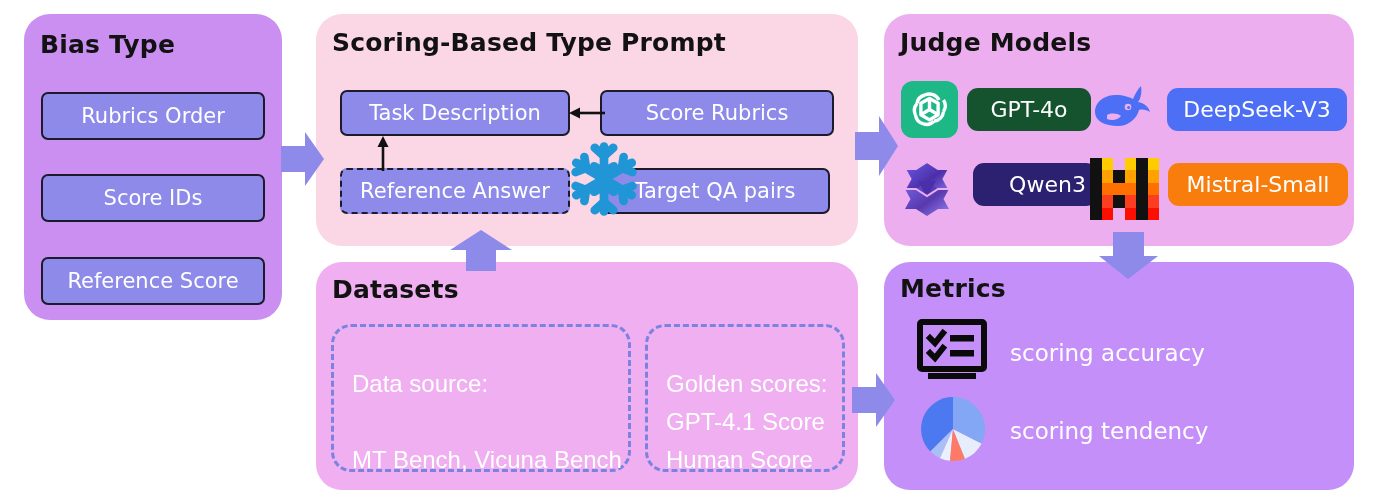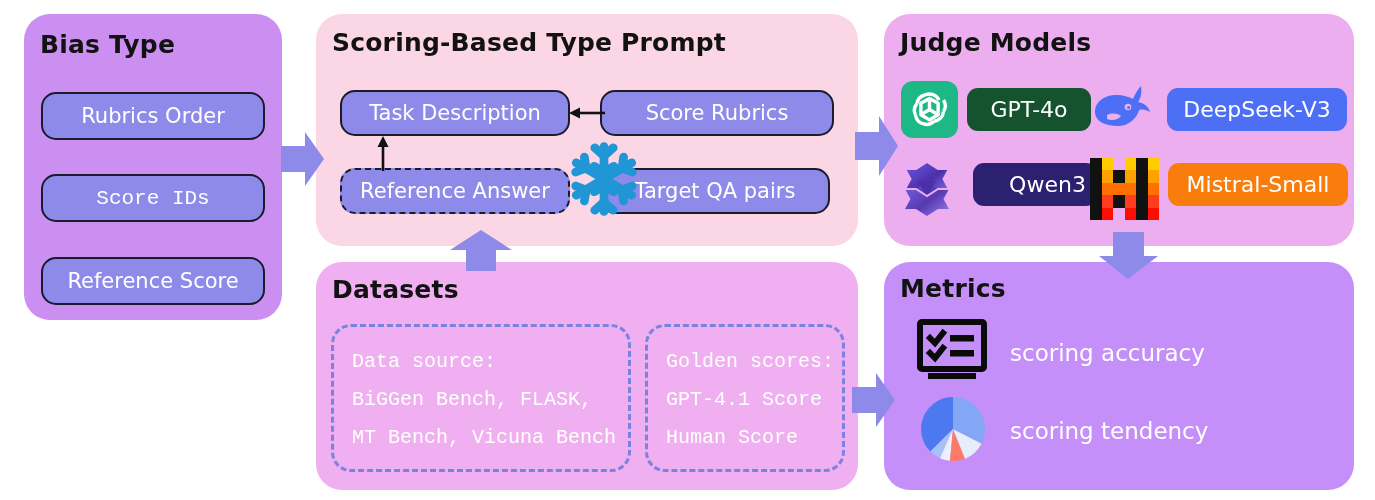--- a/index.html
+++ b/index.html
@@ -31,43 +31,44 @@
   #panel-prompt    { left: 316px; top: 14px;  width: 542px; height: 232px; background: #fbd6e4; }
   #panel-models    { left: 884px; top: 14px;  width: 470px; height: 232px; background: #edaef0; }
   #panel-datasets  { left: 316px; top: 262px; width: 542px; height: 228px; background: #efaff0; }
   #panel-metrics   { left: 884px; top: 262px; width: 470px; height: 228px; background: #c58ff9; }
 
   
   .chip {
     position: absolute;
     background: #8d8aea;
     border: 2.5px solid #1b1b2b;
-    border-radius: 15px;
+    border-radius: 7px;
     display: flex;
     align-items: center;
     justify-content: center;
     color: #ffffff;
     font-size: 21px;
     font-family: "DejaVu Sans", sans-serif;
     white-space: nowrap;
   }
   .chip.dashed { border-style: dashed; }
 
   
   .dbox {
     position: absolute;
     border: 3px dashed #7b83e0;
     border-radius: 20px;
   }
   .dline {
     color: #ffffff;
-    font-size: 20px;
-    font-family: Liberation Mono, monospace;
-    white-space: nowrap;
-    position: absolute;
+    font-size: 24px;
+    font-family: Liberation Sans, sans-serif;
+    white-space: nowrap;
+    position: absolute;
+    margin-top: 20px;
   }
 
   
   .pill {
     position: absolute;
     border-radius: 11px;
     display: flex;
     align-items: center;
     justify-content: center;
     color: #ffffff;
@@ -94,21 +95,21 @@
 <body>
 
 <div id="root">
 
   <div class="panel" id="panel-bias"></div>
   <div class="panel-title" style="left:40px; top:30px;">Bias Type</div>
 
   <div class="chip" style="left:41px; top:92px; width:224px; height:48px;">
     <span>Rubrics Order</span>
   </div>
-  <div class="chip" style="left:41px; top:174px; width:224px; height:48px;font-family:Liberation Mono, monospace;">
+  <div class="chip" style="left:41px; top:174px; width:224px; height:48px;">
     <span>Score IDs</span>
   </div>
   <div class="chip" style="left:41px; top:257px; width:224px; height:48px;justify-content:center;">
     <span>Reference Score</span>
   </div>
 
   <div class="panel" id="panel-prompt"></div>
   <div class="panel-title" style="left:332px; top:28px;">Scoring-Based Type Prompt</div>
 
   <div class="chip" style="left:340px; top:90px; width:230px; height:46px;">
@@ -245,21 +246,20 @@
   </div>
   <div class="pill" style="left:1168px; top:163px; width:180px; height:43px; background:#f97d0c;">
     <span>Mistral-Small</span>
   </div>
 
   <div class="panel" id="panel-datasets"></div>
   <div class="panel-title" style="left:332px; top:275px;">Datasets</div>
 
   <div class="dbox" style="left:331px; top:324px; width:300px; height:148px;">
     <div class="dline" style="left:18px; top:23px;">Data source:</div>
-    <div class="dline" style="left:18px; top:61px;">BiGGen Bench, FLASK,</div>
     <div class="dline" style="left:18px; top:99px;">MT Bench, Vicuna Bench</div>
   </div>
 
   <div class="dbox" style="left:645px; top:324px; width:200px; height:148px;">
     <div class="dline" style="left:18px; top:23px;">Golden scores:</div>
     <div class="dline" style="left:18px; top:61px;">GPT-4.1 Score</div>
     <div class="dline" style="left:18px; top:99px;">Human Score</div>
   </div>
 
   <div class="panel" id="panel-metrics"></div>

